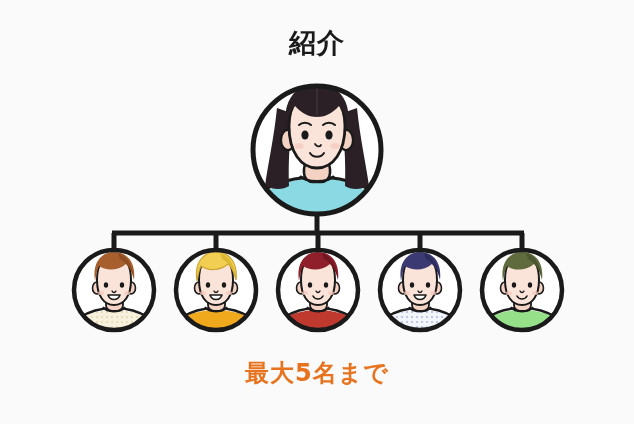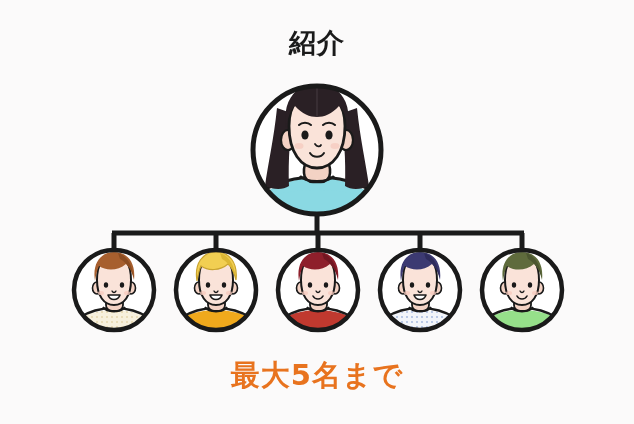--- a/index.html
+++ b/index.html
@@ -30,21 +30,21 @@
     color: #1a1a1a;
     letter-spacing: 1px;
     line-height: 1;
   }
   .footer-note {
     position: absolute;
     left: 0;
     top: 361px;
     width: 634px;
     text-align: center;
-    font-size: 29px;
+    font-size: 24px;
     font-weight: bold;
     color: #e8731e;
     letter-spacing: 1px;
     line-height: 1;
   }
   svg.diagram {
     position: absolute;
     left: 0;
     top: 0;
     width: 634px;

